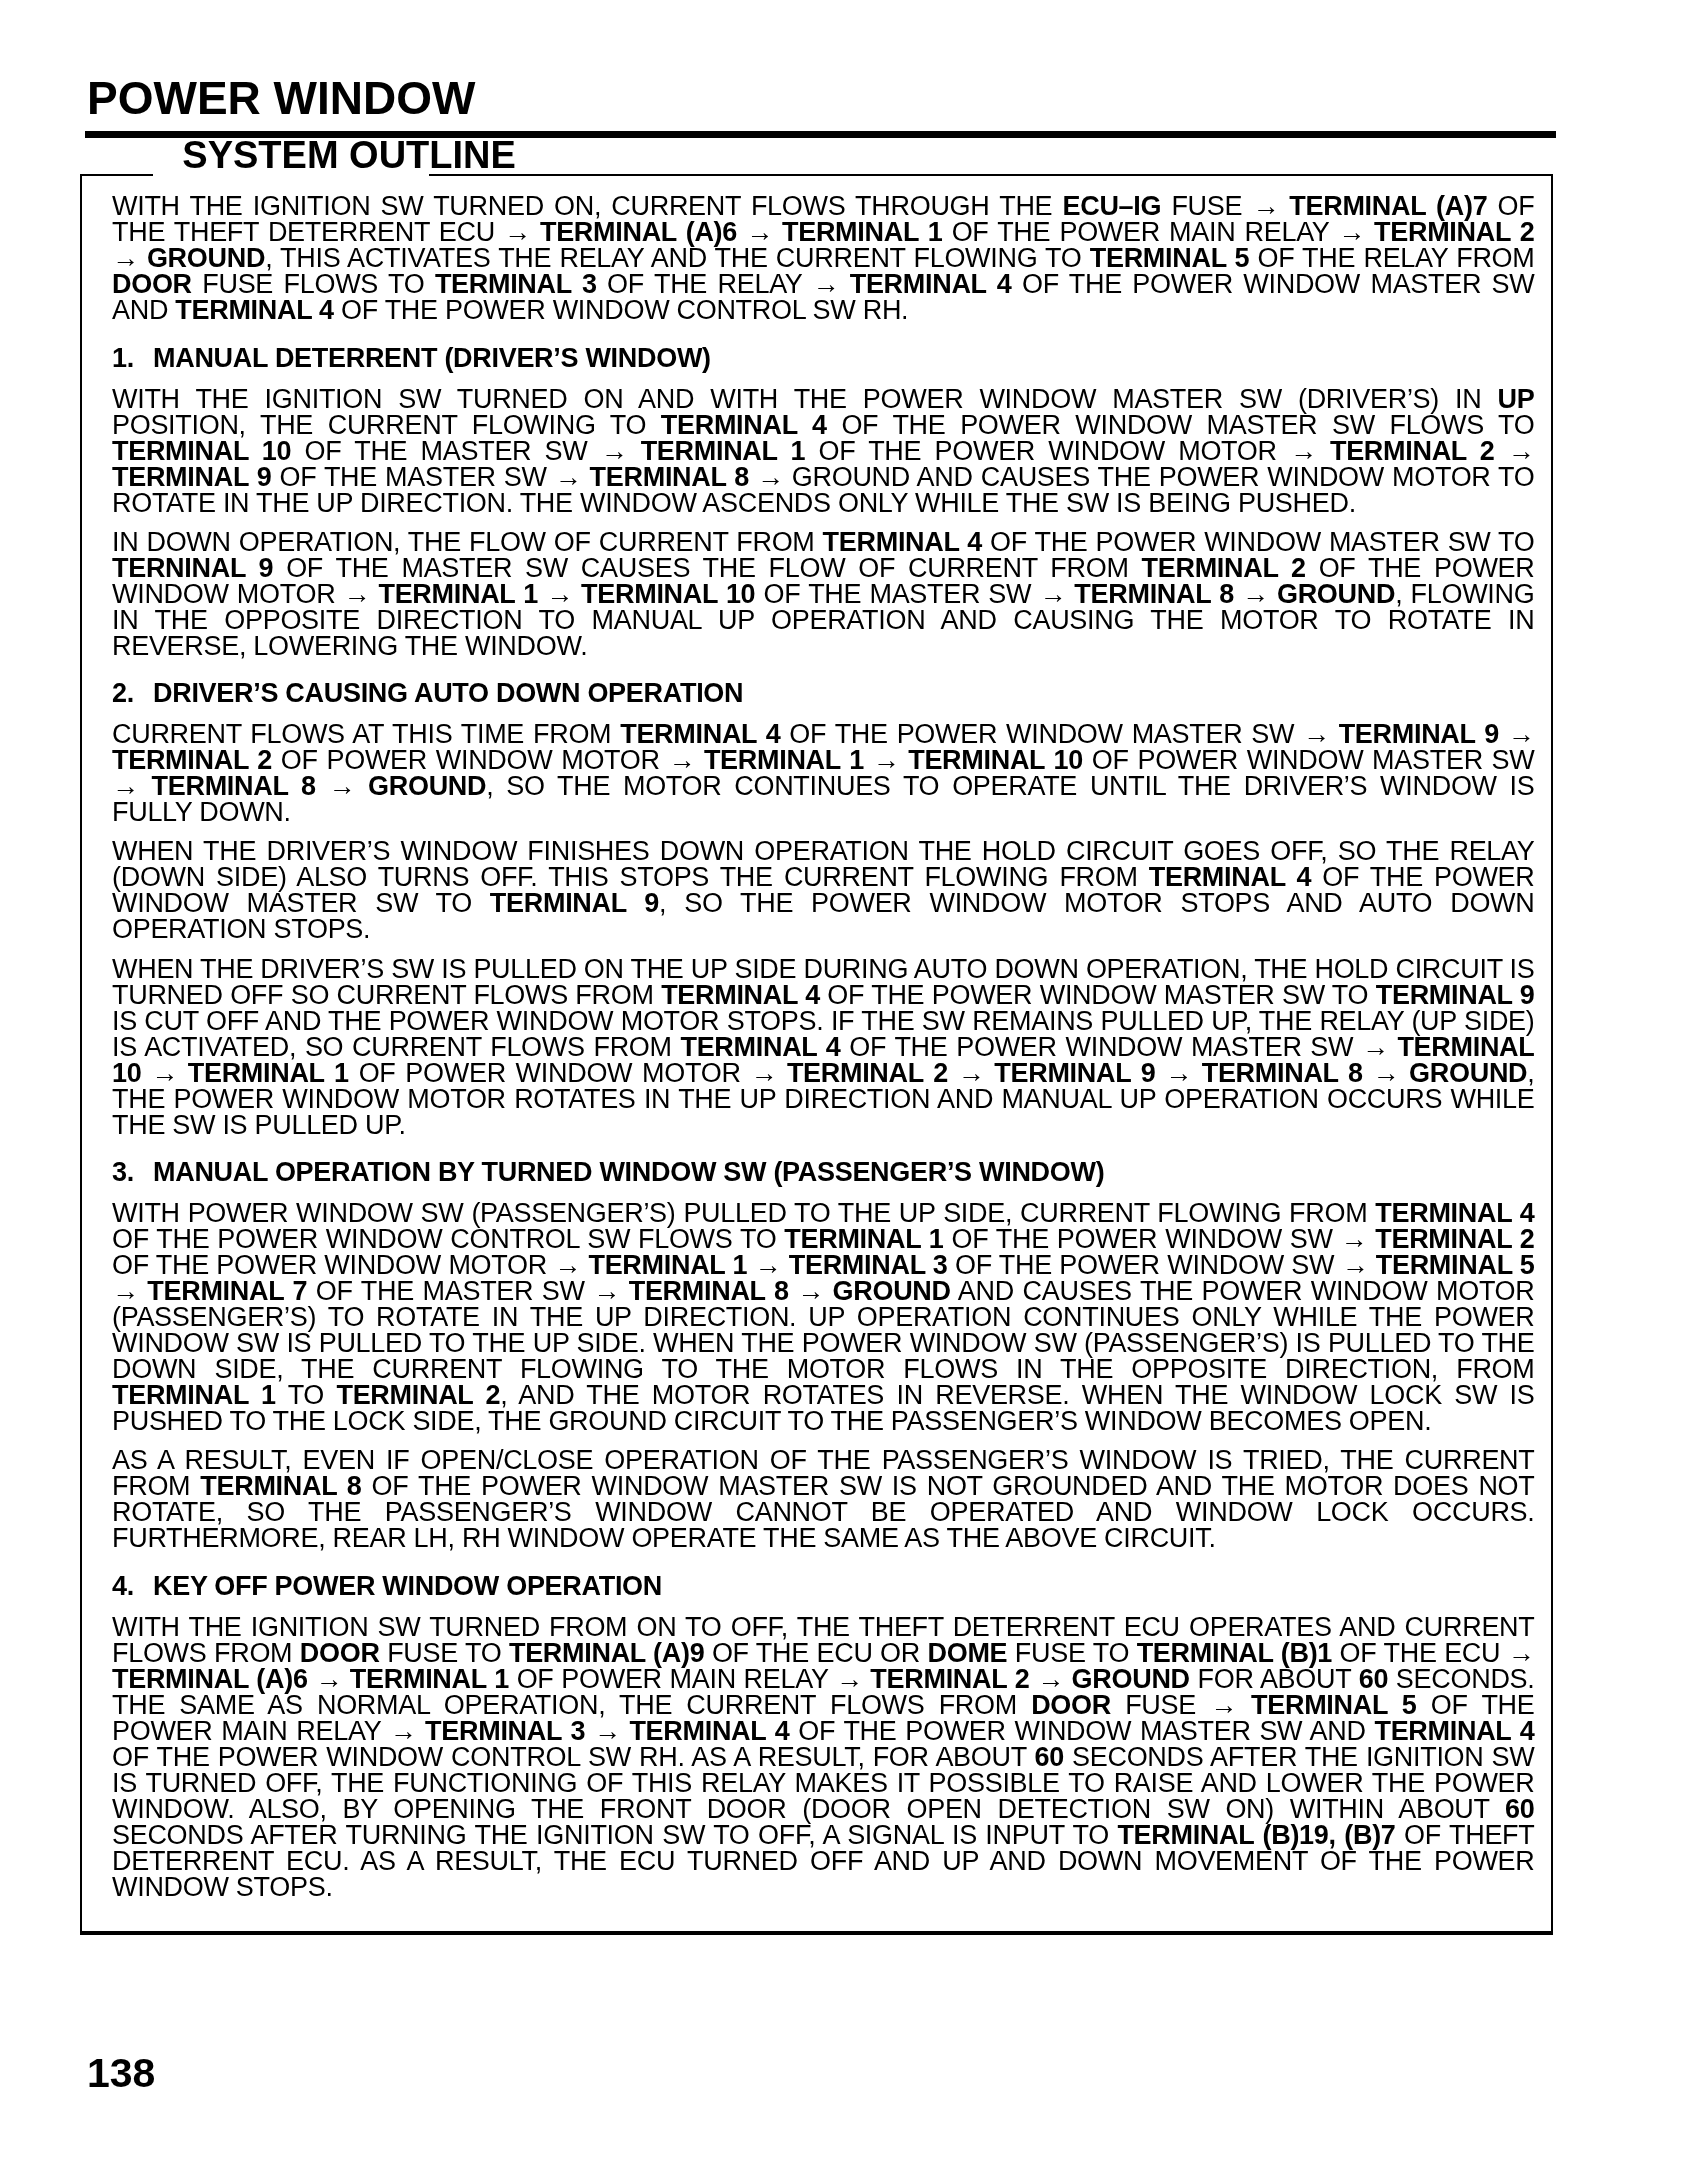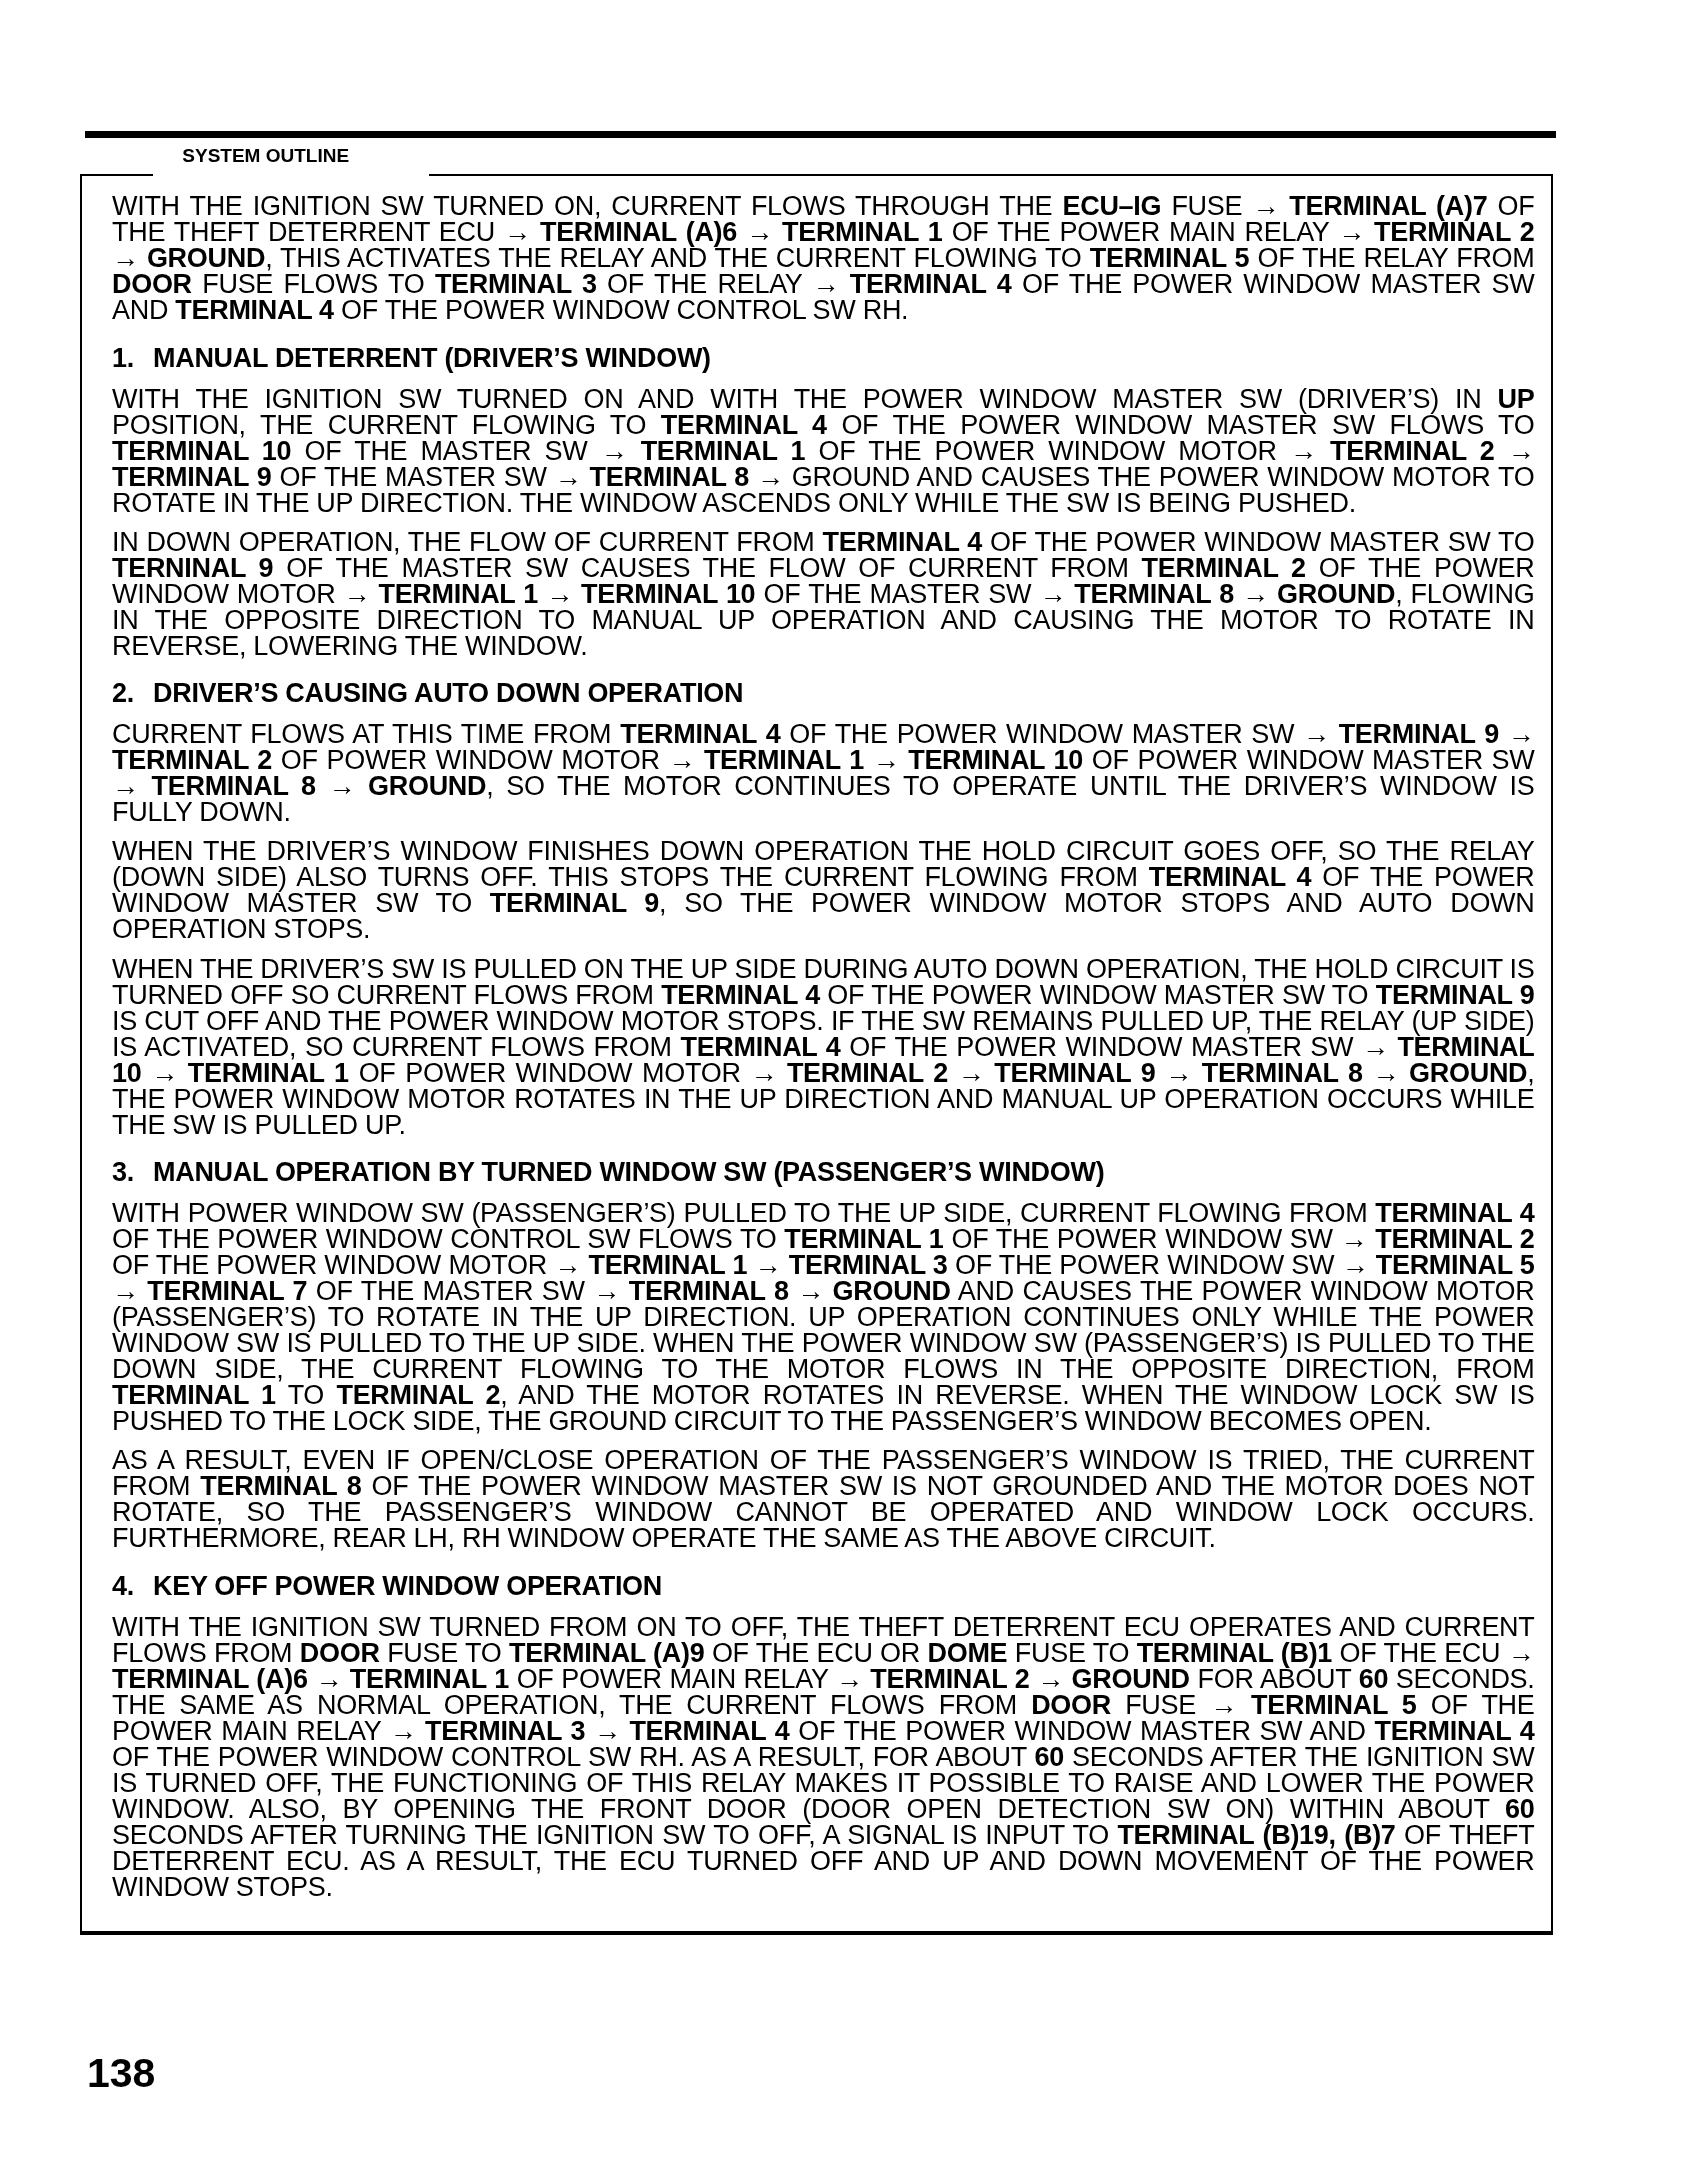--- a/index.html
+++ b/index.html
@@ -27,21 +27,21 @@
     border: 2.6px solid #000000; border-bottom-width: 4px;
     box-sizing: border-box;
   }
   
   .outline-gap {
     position: absolute; top: -2.6px; left: 71px;
     width: 276px; height: 2.6px; background: #ffffff;
   }
   .outline-label {
     position: absolute; left: 99px; top: -37px;
-    font-size: 19px; font-weight: 700; line-height: 33px;
+    font-size: 38px; font-weight: 700; line-height: 33px;
     white-space: nowrap; background: #ffffff; padding: 0 1.3px;
   }
 
   .box-content { padding: 17px 16.5px 18.5px 30px; }
 
   .box-content p {
     font-size: 27px; line-height: 26px;
     letter-spacing: -0.3px;
     text-align: justify;
     margin: 0 0 13.2px 0;
@@ -61,20 +61,21 @@
   .page-number {
     position: absolute; left: 87px; top: 2050px;
     font-size: 41px; font-weight: 700;
   }
 </style>
 </head>
 <body>
 
 <div class="page">
 
+  <div class="doc-title">POWER WINDOW</div>
   <div class="title-rule"></div>
 
   <div class="outline-box">
     <div class="outline-gap"></div>
     <div class="outline-label">SYSTEM OUTLINE</div>
 
     <div class="box-content">
       <p id="intro-paragraph">WITH THE IGNITION SW TURNED ON, CURRENT FLOWS THROUGH THE <b>ECU–IG</b> FUSE → <b>TERMINAL (A)7</b> OF THE THEFT DETERRENT ECU → <b>TERMINAL (A)6</b> → <b>TERMINAL 1</b> OF THE POWER MAIN RELAY → <b>TERMINAL 2</b> → <b>GROUND</b>, THIS ACTIVATES THE RELAY AND THE CURRENT FLOWING TO <b>TERMINAL 5</b> OF THE RELAY FROM <b>DOOR</b> FUSE FLOWS TO <b>TERMINAL 3</b> OF THE RELAY → <b>TERMINAL 4</b> OF THE POWER WINDOW MASTER SW AND <b>TERMINAL 4</b> OF THE POWER WINDOW CONTROL SW RH.</p>
       <div id="sections">
           <div class="section">

